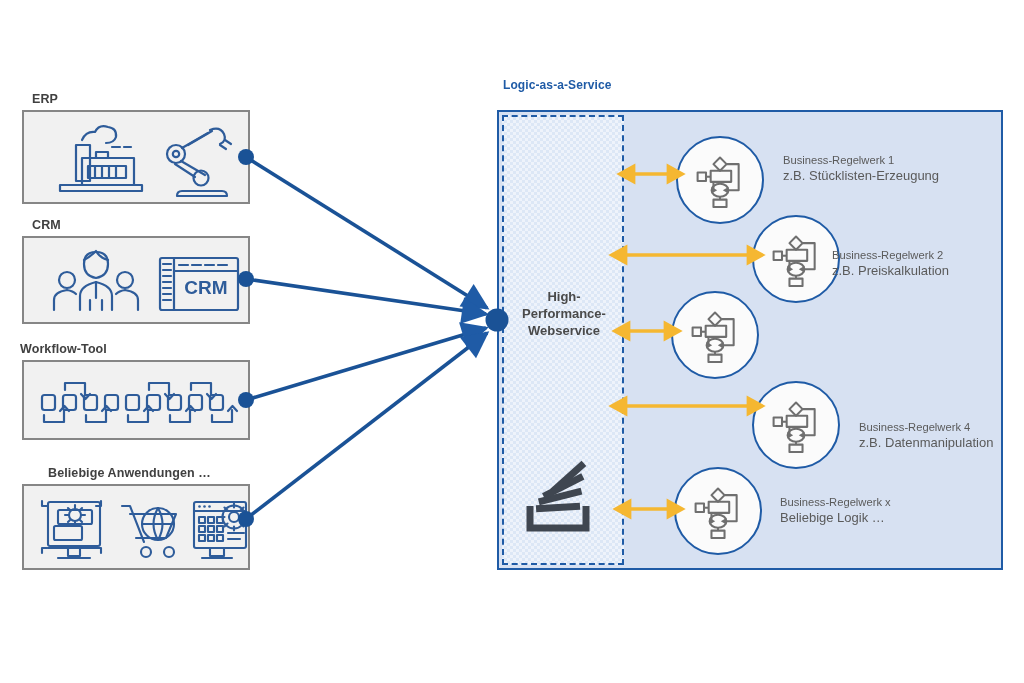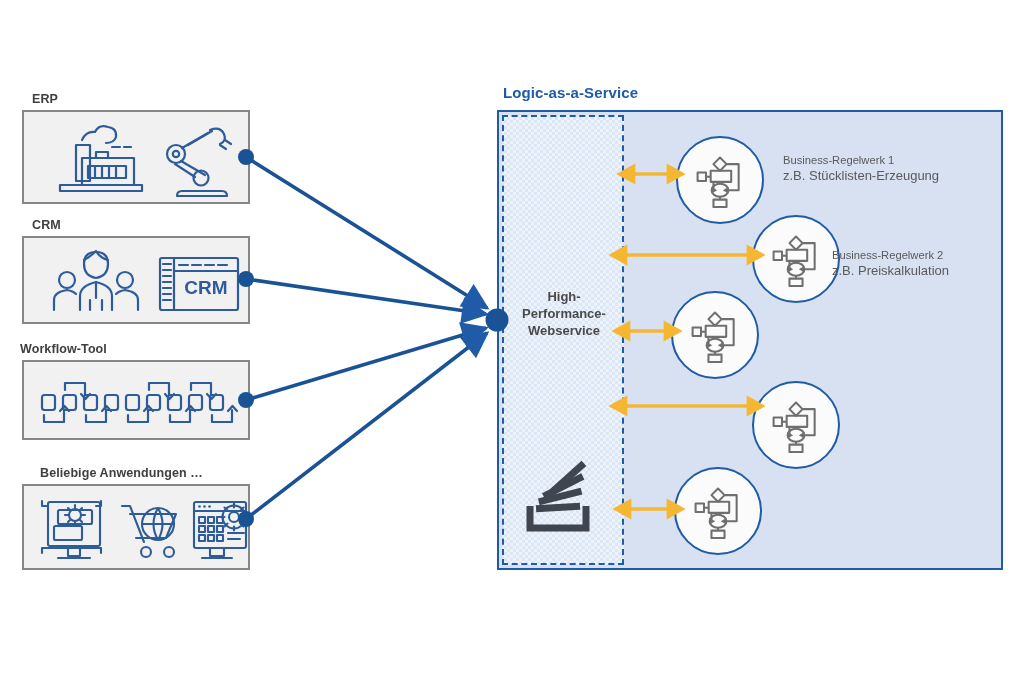--- a/index.html
+++ b/index.html
@@ -29,22 +29,22 @@
 
   
   #laas-panel{
     position:absolute;
     left:497px;top:110px;width:506px;height:460px;
     background:#d7e1f2;
     border:2.5px solid #1f5ba6;
     box-sizing:border-box;
   }
   #laas-title{
-    position:absolute;left:503px;top:84px;
-    font-size:15px;font-weight:bold;color:#1f5ba6;
+    position:absolute;left:503px;top:78px;
+    font-size:12px;font-weight:bold;color:#1f5ba6;
     white-space:nowrap;letter-spacing:.1px;
   }
   #ws-column{
     position:absolute;
     left:502px;top:115px;width:122px;height:450px;
     box-sizing:border-box;
     border:2.5px dashed #1f5ba6;
     background-color:#eef3fb;
     background-image:
       linear-gradient(45deg,#dce7f6 25%,transparent 25%,transparent 75%,#dce7f6 75%),
@@ -168,21 +168,21 @@
         <path d="M104 53 v7 h20 v-12"></path>
           <path d="M120 49 l4.5 -5 l4.5 5"></path>
         <path d="M146 53 v7 h20 v-12"></path>
           <path d="M162 49 l4.5 -5 l4.5 5"></path>
         <path d="M188 53 v7 h20 v-12"></path>
           <path d="M204 49 l4.5 -5 l4.5 5"></path>
       </g>
     </svg>
   </div>
 
-  <div class="src-label" style="left:20px;top:466px;padding-left:20px;">Beliebige Anwendungen …</div>
+  <div class="src-label" style="left:28px;top:466px;padding-left:20px;">Beliebige Anwendungen …</div>
   <div class="src-box" style="left:22px;top:484px;width:228px;height:86px;">
     <svg viewBox="0 0 228 86" width="228" height="86">
       <g fill="none" stroke="#2e5c9a" stroke-width="2.1" stroke-linecap="round" stroke-linejoin="round">
 
         <path d="M23 20 h-5 v-5 M23 62 h-5 v5 M72 20 h5 v-5 M72 62 h5 v5"></path>
         <rect x="24" y="16" width="52" height="44" rx="2"></rect>
         <rect x="34" y="24" width="34" height="14" rx="1.5"></rect>
         <circle cx="51" cy="29" r="6"></circle>
         <path d="M51 22 v-3 M51 36 v3 M44 29 h-3 M58 29 h3 M46 24 l-2-2 M56 24 l2-2 M46 34 l-2 2 M56 34 l2 2"></path>
         <rect x="30" y="40" width="28" height="14" rx="1.5"></rect>
@@ -325,40 +325,48 @@
         <path d="M37 13 h13 v28 h-11"></path>
         <path d="M23 32 v9 h-2"></path>
         <path d="M30 48 v3"></path>
       </g>
       <g fill="#6f6f6f">
         <path d="M21 37.5 l6 3.5 l-6 3.5 z"></path>
         <path d="M39 37.5 l-6 3.5 l6 3.5 z"></path>
       </g>
     </svg>
   </div>
+  <div class="rule-label" style="left:859px;top:420px;">
+    <div class="rule-title">Business-Regelwerk 4</div>
+    <div class="rule-sub">z.B. Datenmanipulation</div>
+  </div>
 
   <div class="rule-circle" style="left:674px;top:467px;">
     <svg viewBox="0 0 60 60" width="56" height="56">
       <g fill="none" stroke="#6f6f6f" stroke-width="2.2" stroke-linejoin="round">
         <rect x="6" y="22" width="9" height="9"></rect>
         <rect x="20" y="20" width="22" height="12"></rect>
         <path d="M30 20 l-7-7 l7-7 l7 7 z"></path>
         <ellipse cx="30" cy="41" rx="9" ry="7"></ellipse>
         <rect x="23" y="51" width="14" height="8"></rect>
         <path d="M15 26.5 h5"></path>
         <path d="M37 13 h13 v28 h-11"></path>
         <path d="M23 32 v9 h-2"></path>
         <path d="M30 48 v3"></path>
       </g>
       <g fill="#6f6f6f">
         <path d="M21 37.5 l6 3.5 l-6 3.5 z"></path>
         <path d="M39 37.5 l-6 3.5 l6 3.5 z"></path>
       </g>
     </svg>
   </div>
+  <div class="rule-label" style="left:780px;top:495px;">
+    <div class="rule-title">Business-Regelwerk x</div>
+    <div class="rule-sub">Beliebige Logik …</div>
+  </div>
 
   <svg class="svg-layer">
     <defs>
       <marker id="blueArrow" markerWidth="9" markerHeight="9" refX="7.2" refY="4.5" orient="auto" markerUnits="strokeWidth">
         <path d="M0.5,0.8 L8,4.5 L0.5,8.2 z" fill="#1f5ba6"></path>
       </marker>
       <marker id="ylwStart" markerWidth="7" markerHeight="7" refX="5.6" refY="3.5" orient="auto" markerUnits="strokeWidth">
         <path d="M6,0.4 L0.4,3.5 L6,6.6 z" fill="#f5b731"></path>
       </marker>
       <marker id="ylwEnd" markerWidth="7" markerHeight="7" refX="1.4" refY="3.5" orient="auto" markerUnits="strokeWidth">

